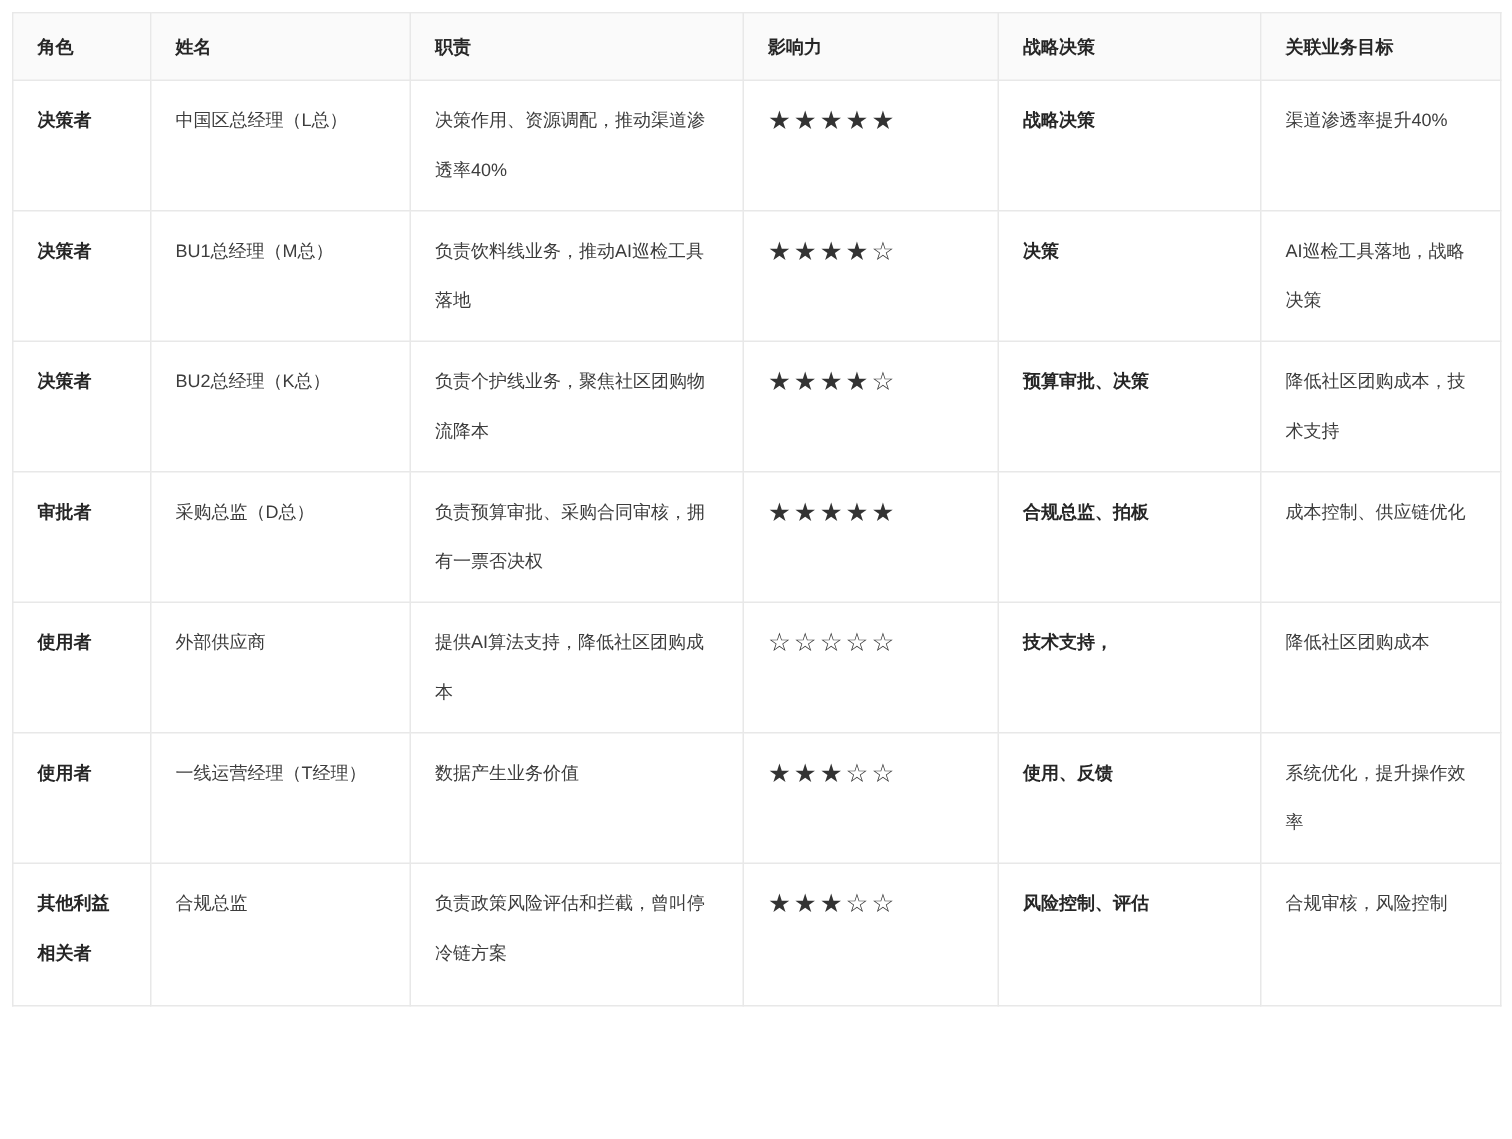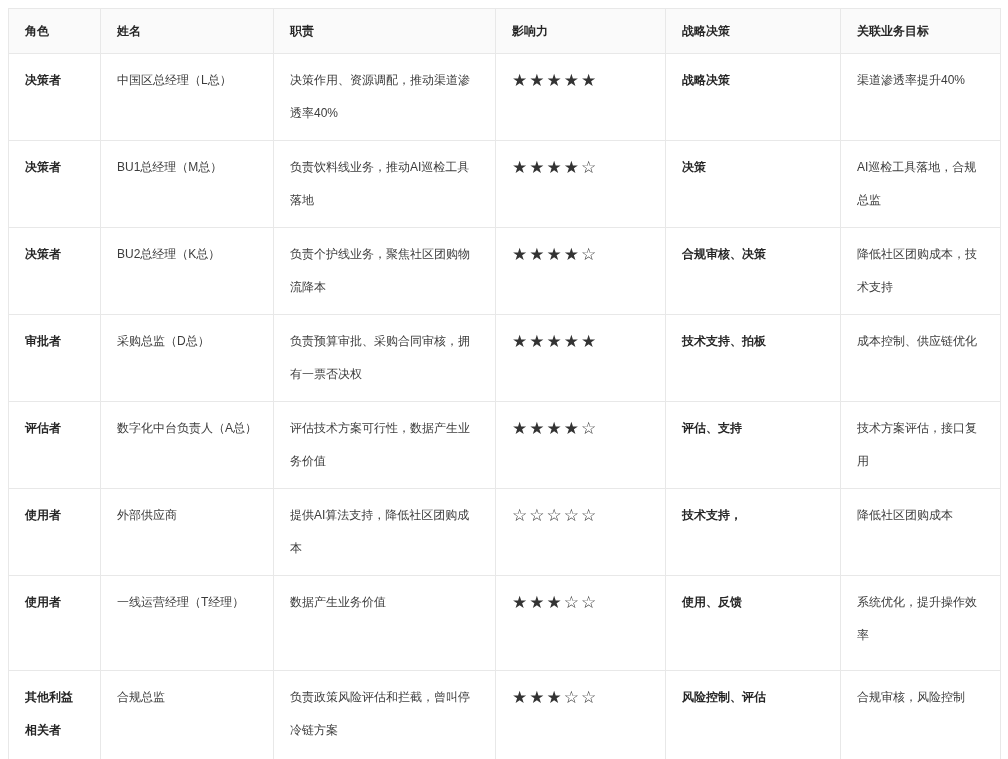--- a/index.html
+++ b/index.html
@@ -70,45 +70,37 @@
         <td class="stars">★★★★★</td>
         <td class="bold">战略决策</td>
         <td>渠道渗透率提升40%</td>
       </tr>
       <tr>
         <td class="bold">决策者</td>
         <td>BU1总经理（M总）</td>
         <td>负责饮料线业务，推动AI巡检工具落地</td>
         <td class="stars">★★★★☆</td>
         <td class="bold">决策</td>
-        <td>AI巡检工具落地，合规总监</td>
+        <td>AI巡检工具落地，战略决策</td>
       </tr>
       <tr>
         <td class="bold">决策者</td>
         <td>BU2总经理（K总）</td>
         <td>负责个护线业务，聚焦社区团购物流降本</td>
         <td class="stars">★★★★☆</td>
-        <td class="bold">合规审核、决策</td>
+        <td class="bold">预算审批、决策</td>
         <td>降低社区团购成本，技术支持</td>
       </tr>
       <tr>
         <td class="bold">审批者</td>
         <td>采购总监（D总）</td>
         <td>负责预算审批、采购合同审核，拥有一票否决权</td>
         <td class="stars">★★★★★</td>
-        <td class="bold">技术支持、拍板</td>
+        <td class="bold">合规总监、拍板</td>
         <td>成本控制、供应链优化</td>
-      </tr>
-      <tr>
-        <td class="bold">评估者</td>
-        <td>数字化中台负责人（A总）</td>
-        <td>评估技术方案可行性，数据产生业务价值</td>
-        <td class="stars">★★★★☆</td>
-        <td class="bold">评估、支持</td>
-        <td>技术方案评估，接口复用</td>
       </tr>
       <tr>
         <td class="bold">使用者</td>
         <td>外部供应商</td>
         <td>提供AI算法支持，降低社区团购成本</td>
         <td class="stars">☆☆☆☆☆</td>
         <td class="bold">技术支持，</td>
         <td>降低社区团购成本</td>
       </tr>
       <tr>

